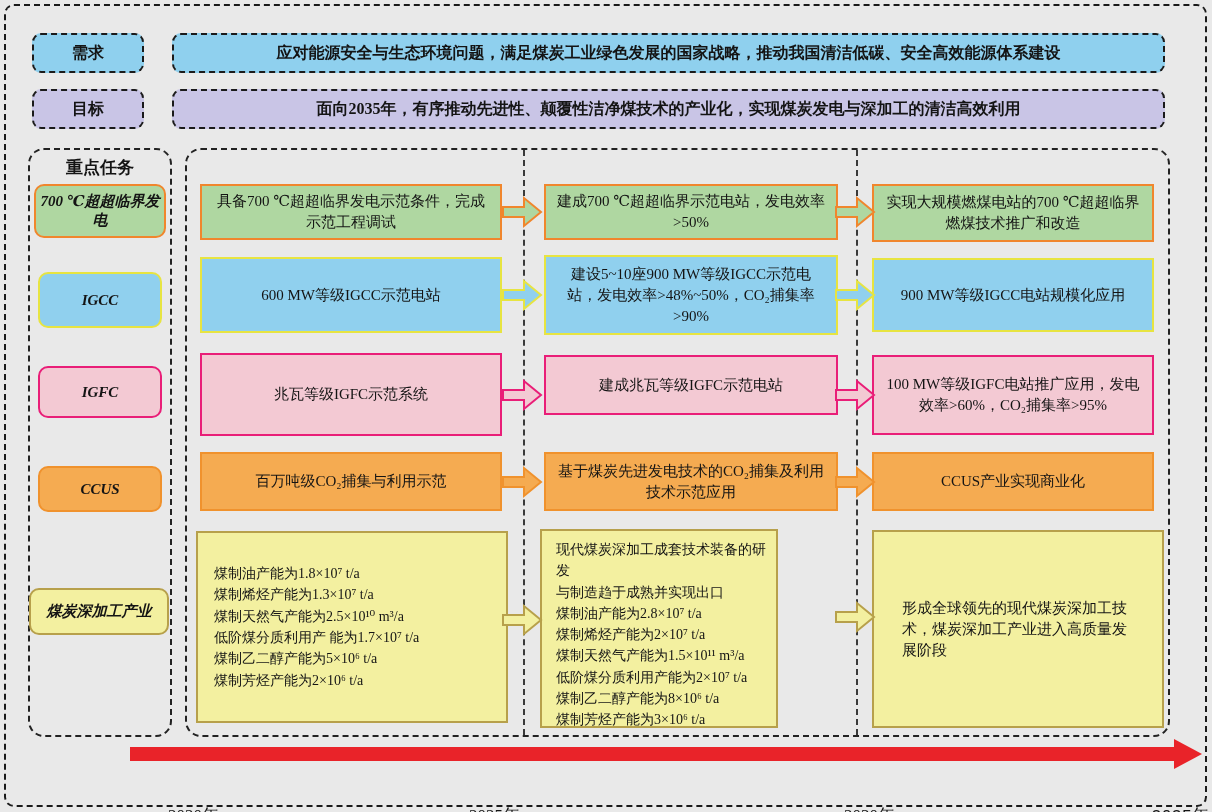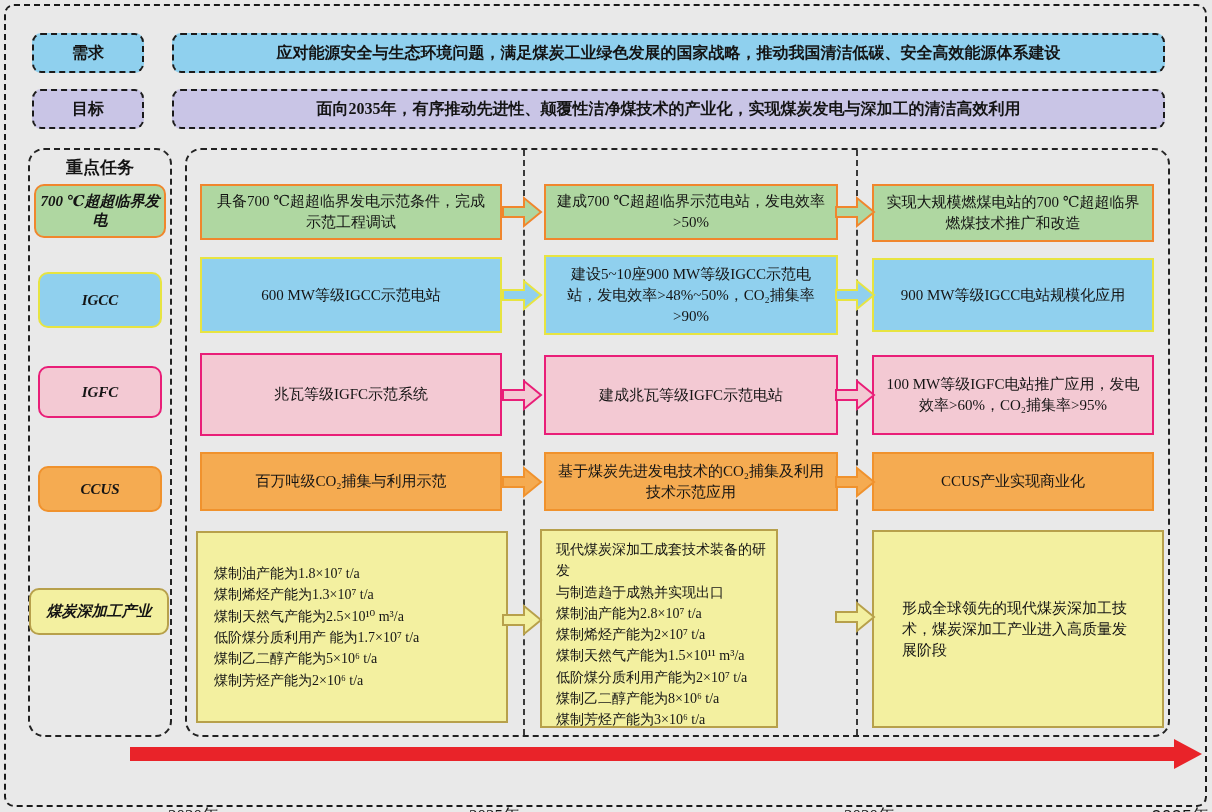--- a/index.html
+++ b/index.html
@@ -102,21 +102,21 @@
 
   <div class="pbox c-green" style="left:200px;top:184px;width:302px;height:56px;">具备700 ℃超超临界发电示范条件，完成示范工程调试</div>
   <div class="pbox c-green" style="left:544px;top:184px;width:294px;height:56px;">建成700 ℃超超临界示范电站，发电效率&gt;50%</div>
   <div class="pbox c-green" style="left:872px;top:184px;width:282px;height:58px;">实现大规模燃煤电站的700 ℃超超临界燃煤技术推广和改造</div>
 
   <div class="pbox c-igcc" style="left:200px;top:257px;width:302px;height:76px;">600 MW等级IGCC示范电站</div>
   <div class="pbox c-igcc" style="left:544px;top:255px;width:294px;height:80px;">建设5~10座900 MW等级IGCC示范电站，发电效率&gt;48%~50%，CO₂捕集率&gt;90%</div>
   <div class="pbox c-igcc" style="left:872px;top:258px;width:282px;height:74px;">900 MW等级IGCC电站规模化应用</div>
 
   <div class="pbox c-pink" style="left:200px;top:353px;width:302px;height:83px;">兆瓦等级IGFC示范系统</div>
-  <div class="pbox c-pink" style="left:544px;top:355px;width:294px;height:80px;">建成兆瓦等级IGFC示范电站</div>
+  <div class="pbox c-pink" style="left:544px;top:355px;width:294px;height:60px;">建成兆瓦等级IGFC示范电站</div>
   <div class="pbox c-pink" style="left:872px;top:355px;width:282px;height:80px;text-align:center;">100 MW等级IGFC电站推广应用，发电效率&gt;60%，CO₂捕集率&gt;95%</div>
 
   <div class="pbox c-orange" style="left:200px;top:452px;width:302px;height:59px;">百万吨级CO₂捕集与利用示范</div>
   <div class="pbox c-orange" style="left:544px;top:452px;width:294px;height:59px;">基于煤炭先进发电技术的CO₂捕集及利用技术示范应用</div>
   <div class="pbox c-orange" style="left:872px;top:452px;width:282px;height:59px;">CCUS产业实现商业化</div>
 
   <div class="pbox c-yellow listbox" style="left:196px;top:531px;width:312px;height:192px;align-items:center;padding:6px 10px 6px 16px;">煤制油产能为1.8×10⁷ t/a
 煤制烯烃产能为1.3×10⁷ t/a
 煤制天然气产能为2.5×10¹⁰ m³/a
 低阶煤分质利用产 能为1.7×10⁷ t/a

